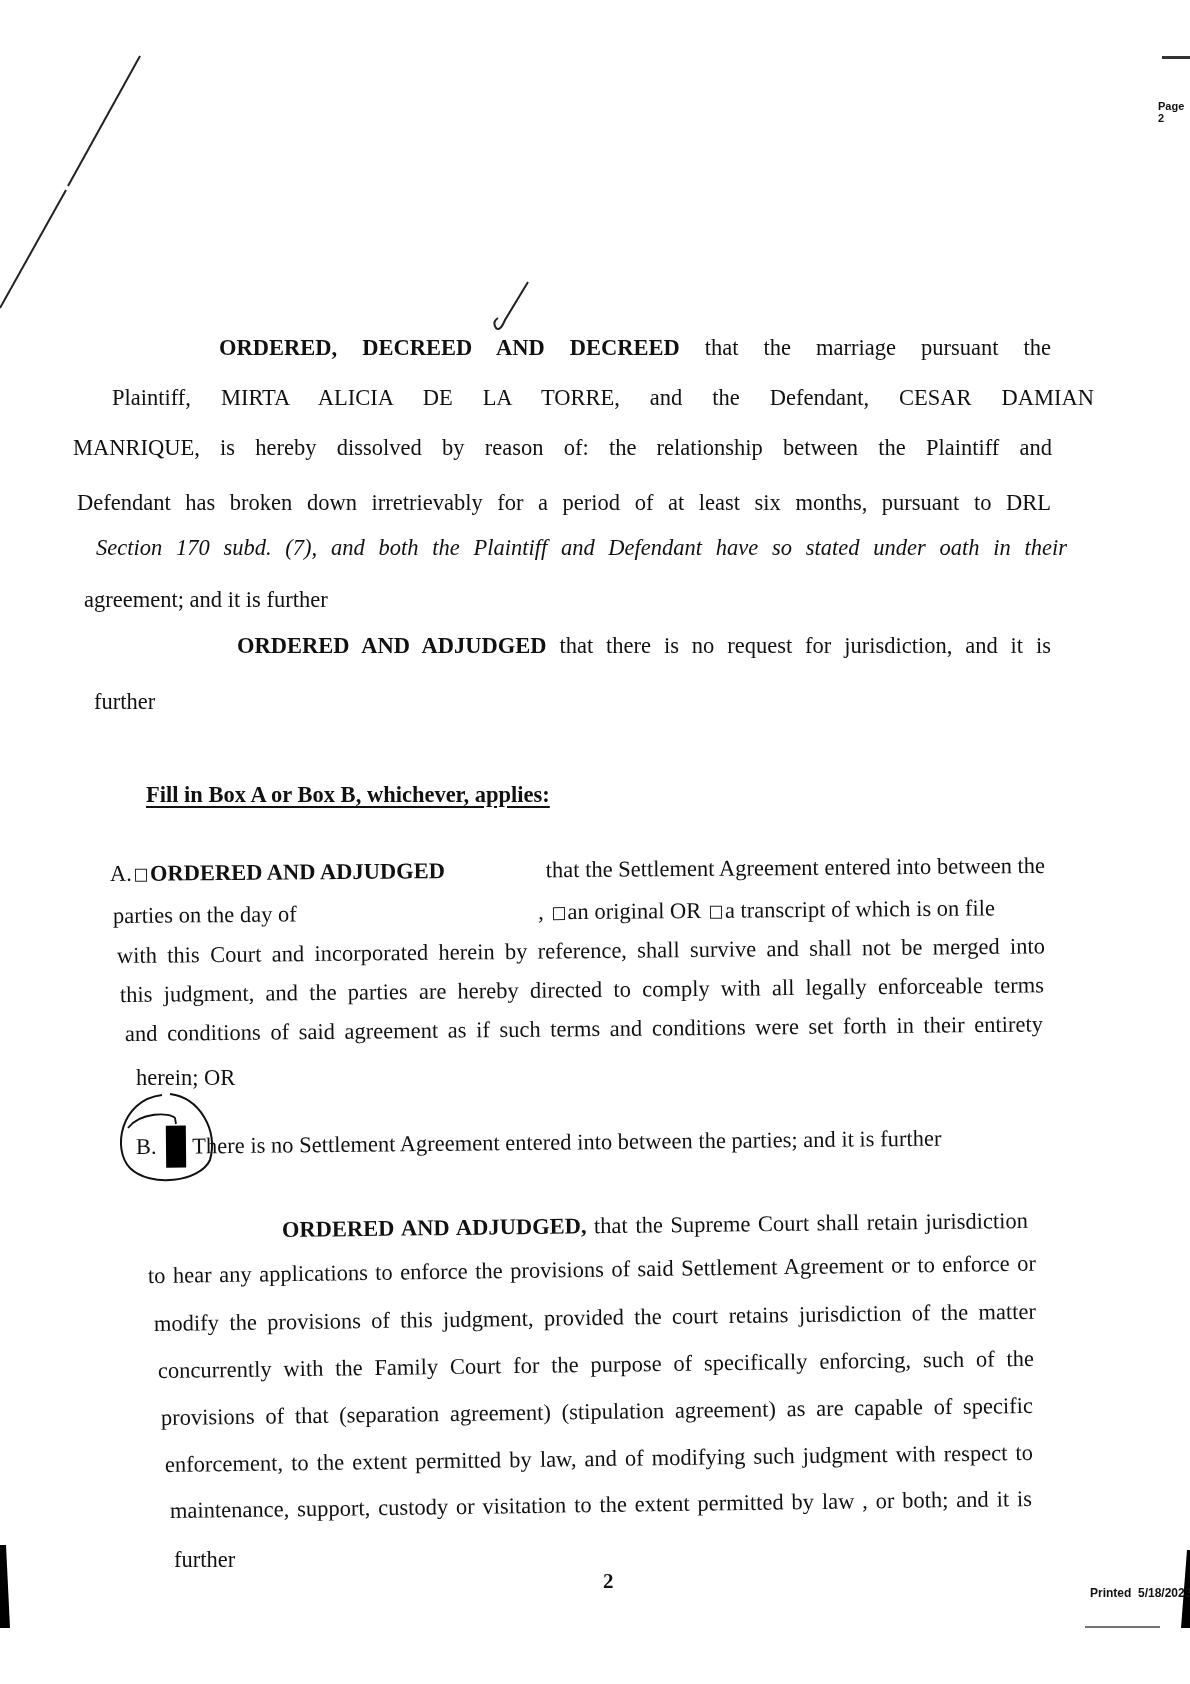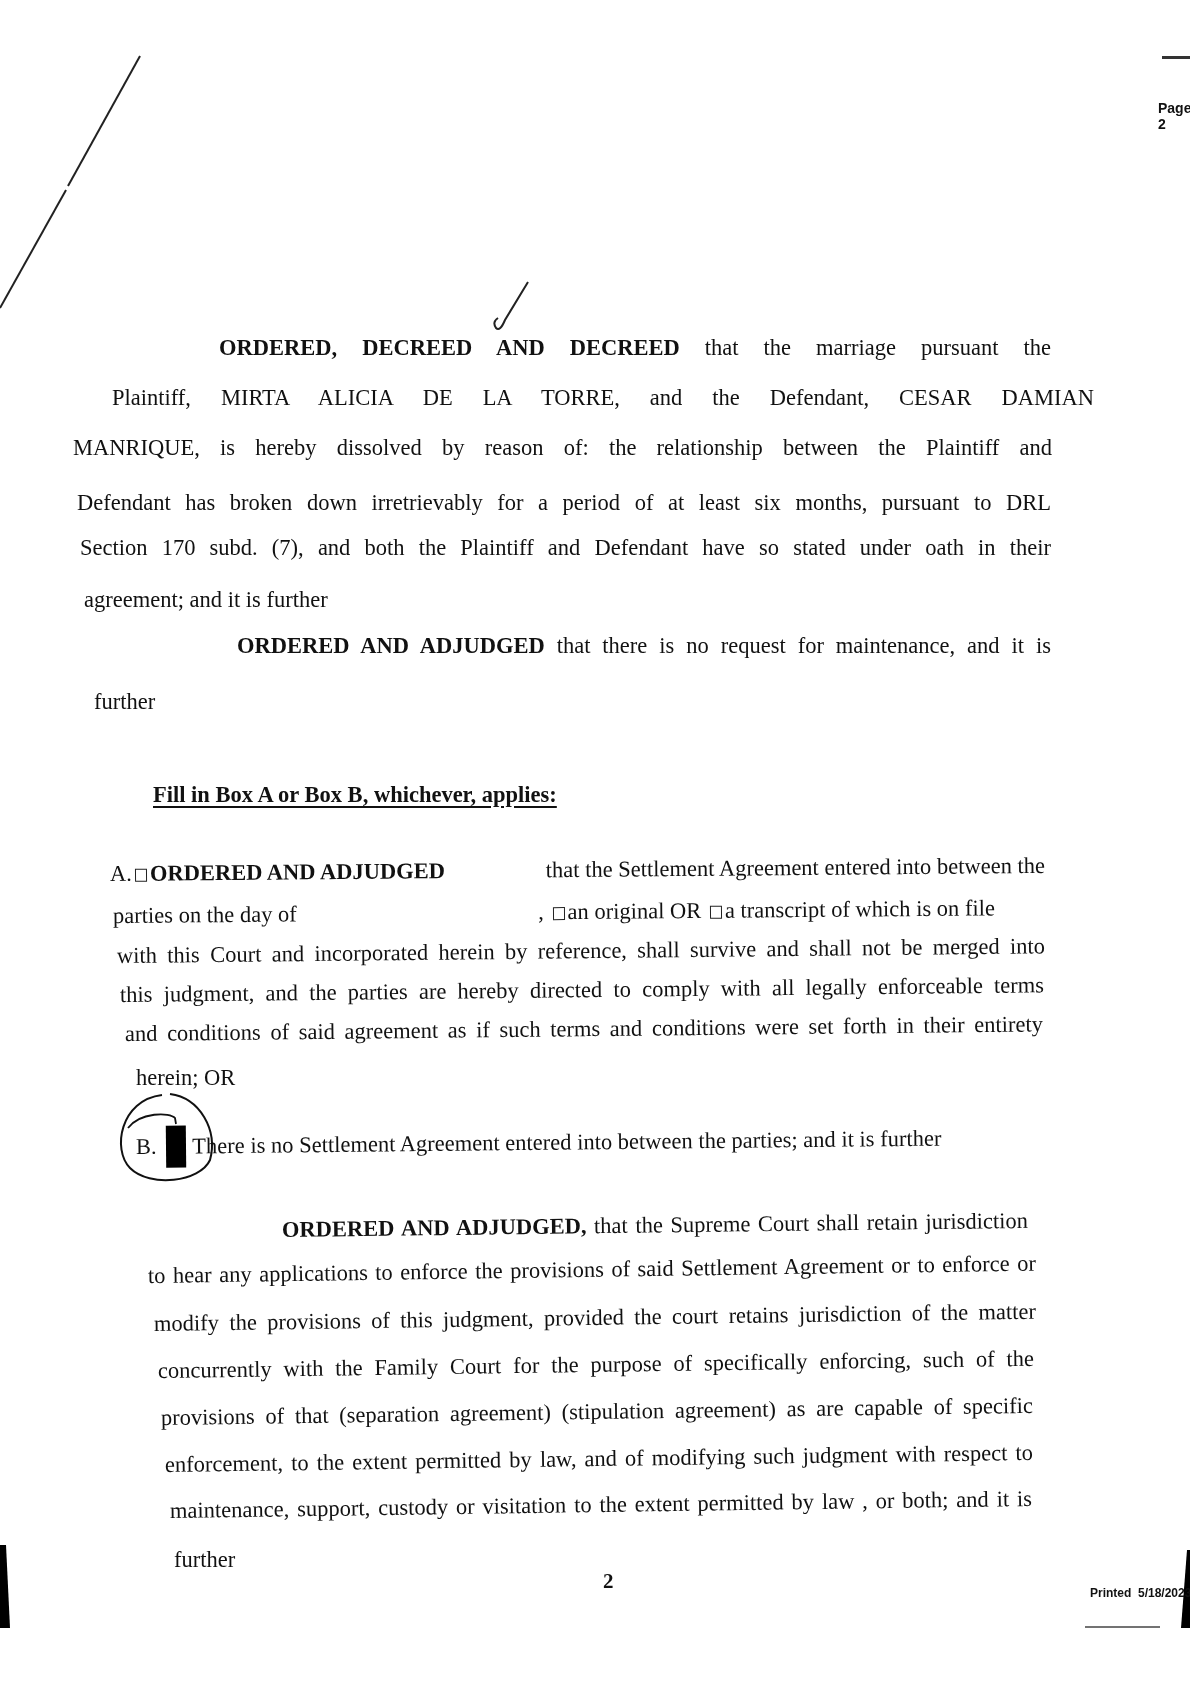--- a/index.html
+++ b/index.html
@@ -1,21 +1,21 @@
 <!DOCTYPE html>
 <html><head>
 <meta charset="utf-8">
 <style>
   html, body { margin:0; padding:0; background:#ffffff; }
   body { width:1190px; height:1684px; position:relative; overflow:hidden;
          font-family:"Liberation Serif","DejaVu Serif",serif; color:#111; }
   .line { position:absolute; white-space:nowrap; font-size:22.5px; line-height:28px; }
   .j { text-align:justify; text-align-last:justify; }
   b { font-weight:bold; }
-  .hdr { position:absolute; font-family:"Liberation Sans","DejaVu Sans",sans-serif; font-weight:bold; font-size:14px; color:#111; }
+  .hdr { position:absolute; font-family:"Liberation Sans","DejaVu Sans",sans-serif; font-weight:bold; font-size:11px; color:#111; }
   .box { display:inline-block; width:12px; height:13px; border:1.2px solid #222; vertical-align:-1px; margin:0 3px; box-sizing:border-box; }
   .underline { text-decoration:underline; text-decoration-thickness:2px; text-underline-offset:4px; }
   svg.mark { position:absolute; left:0; top:0; pointer-events:none; }
 </style>
 </head>
 <body>
 
 <div class="hdr" style="left:1158px; top:100px;">Page 2</div>
 <div style="position:absolute; left:1162px; top:56px; width:28px; height:3px; background:#333;"></div>
 
@@ -33,30 +33,30 @@
   <line x1="1085" y1="1627" x2="1160" y2="1627" stroke="#444" stroke-width="1.5"></line>
 </svg>
 
 <div class="line j" style="left:219px; top:334px; width:832px;">
   <b>ORDERED, DECREED AND DECREED</b>
   <span>that the marriage pursuant the</span>
 </div>
 <div class="line j" style="left:84px; top:384px; width:982px;margin-left:28px;">Plaintiff, MIRTA ALICIA DE LA TORRE, and the Defendant, CESAR DAMIAN</div>
 <div class="line j" style="left:73px; top:434px; width:979px;">MANRIQUE, is hereby dissolved by reason of:  the relationship between the Plaintiff and</div>
 <div class="line j" style="left:77px; top:489px; width:974px;">Defendant has broken down irretrievably for a period of at least six months, pursuant to DRL</div>
-<div class="line j" style="left:80px; top:534px; width:971px;">Section 170 subd. (7), and both the Plaintiff and Defendant have so stated under oath in their</div>
+<div class="line j" style="left:96px; top:534px; width:971px;font-style:italic;">Section 170 subd. (7), and both the Plaintiff and Defendant have so stated under oath in their</div>
 <div class="line" style="left:84px; top:586px;">agreement; and it is further</div>
 
 <div class="line j" style="left:237px; top:632px; width:814px;">
   <b>ORDERED AND ADJUDGED</b>
-  <span>that there is no request for maintenance, and it is</span>
+  <span>that there is no request for jurisdiction, and it is</span>
 </div>
 <div class="line" style="left:94px; top:688px;">further</div>
 
-<div class="line underline" style="left:153px; top:781px;text-align:center;">
+<div class="line underline" style="left:146px; top:781px;text-align:center;">
   <b>Fill in Box A or Box B, whichever, applies:</b>
 </div>
 
 <div class="line" style="left:110px; top:860px; width:935px; display:flex; justify-content:space-between; transform:rotate(-0.5deg); transform-origin:left center;">
   <span><span>A.</span><span class="box"></span><b>ORDERED AND ADJUDGED</b></span>
   <span>that the Settlement Agreement entered into between the</span>
 </div>
 <div class="line" style="left:113px; top:902px; width:932px; transform:rotate(-0.5deg); transform-origin:left center;">
   <span>parties on the day of</span>
   <span style="display:inline-block; width:236px;"></span><span>,</span>

